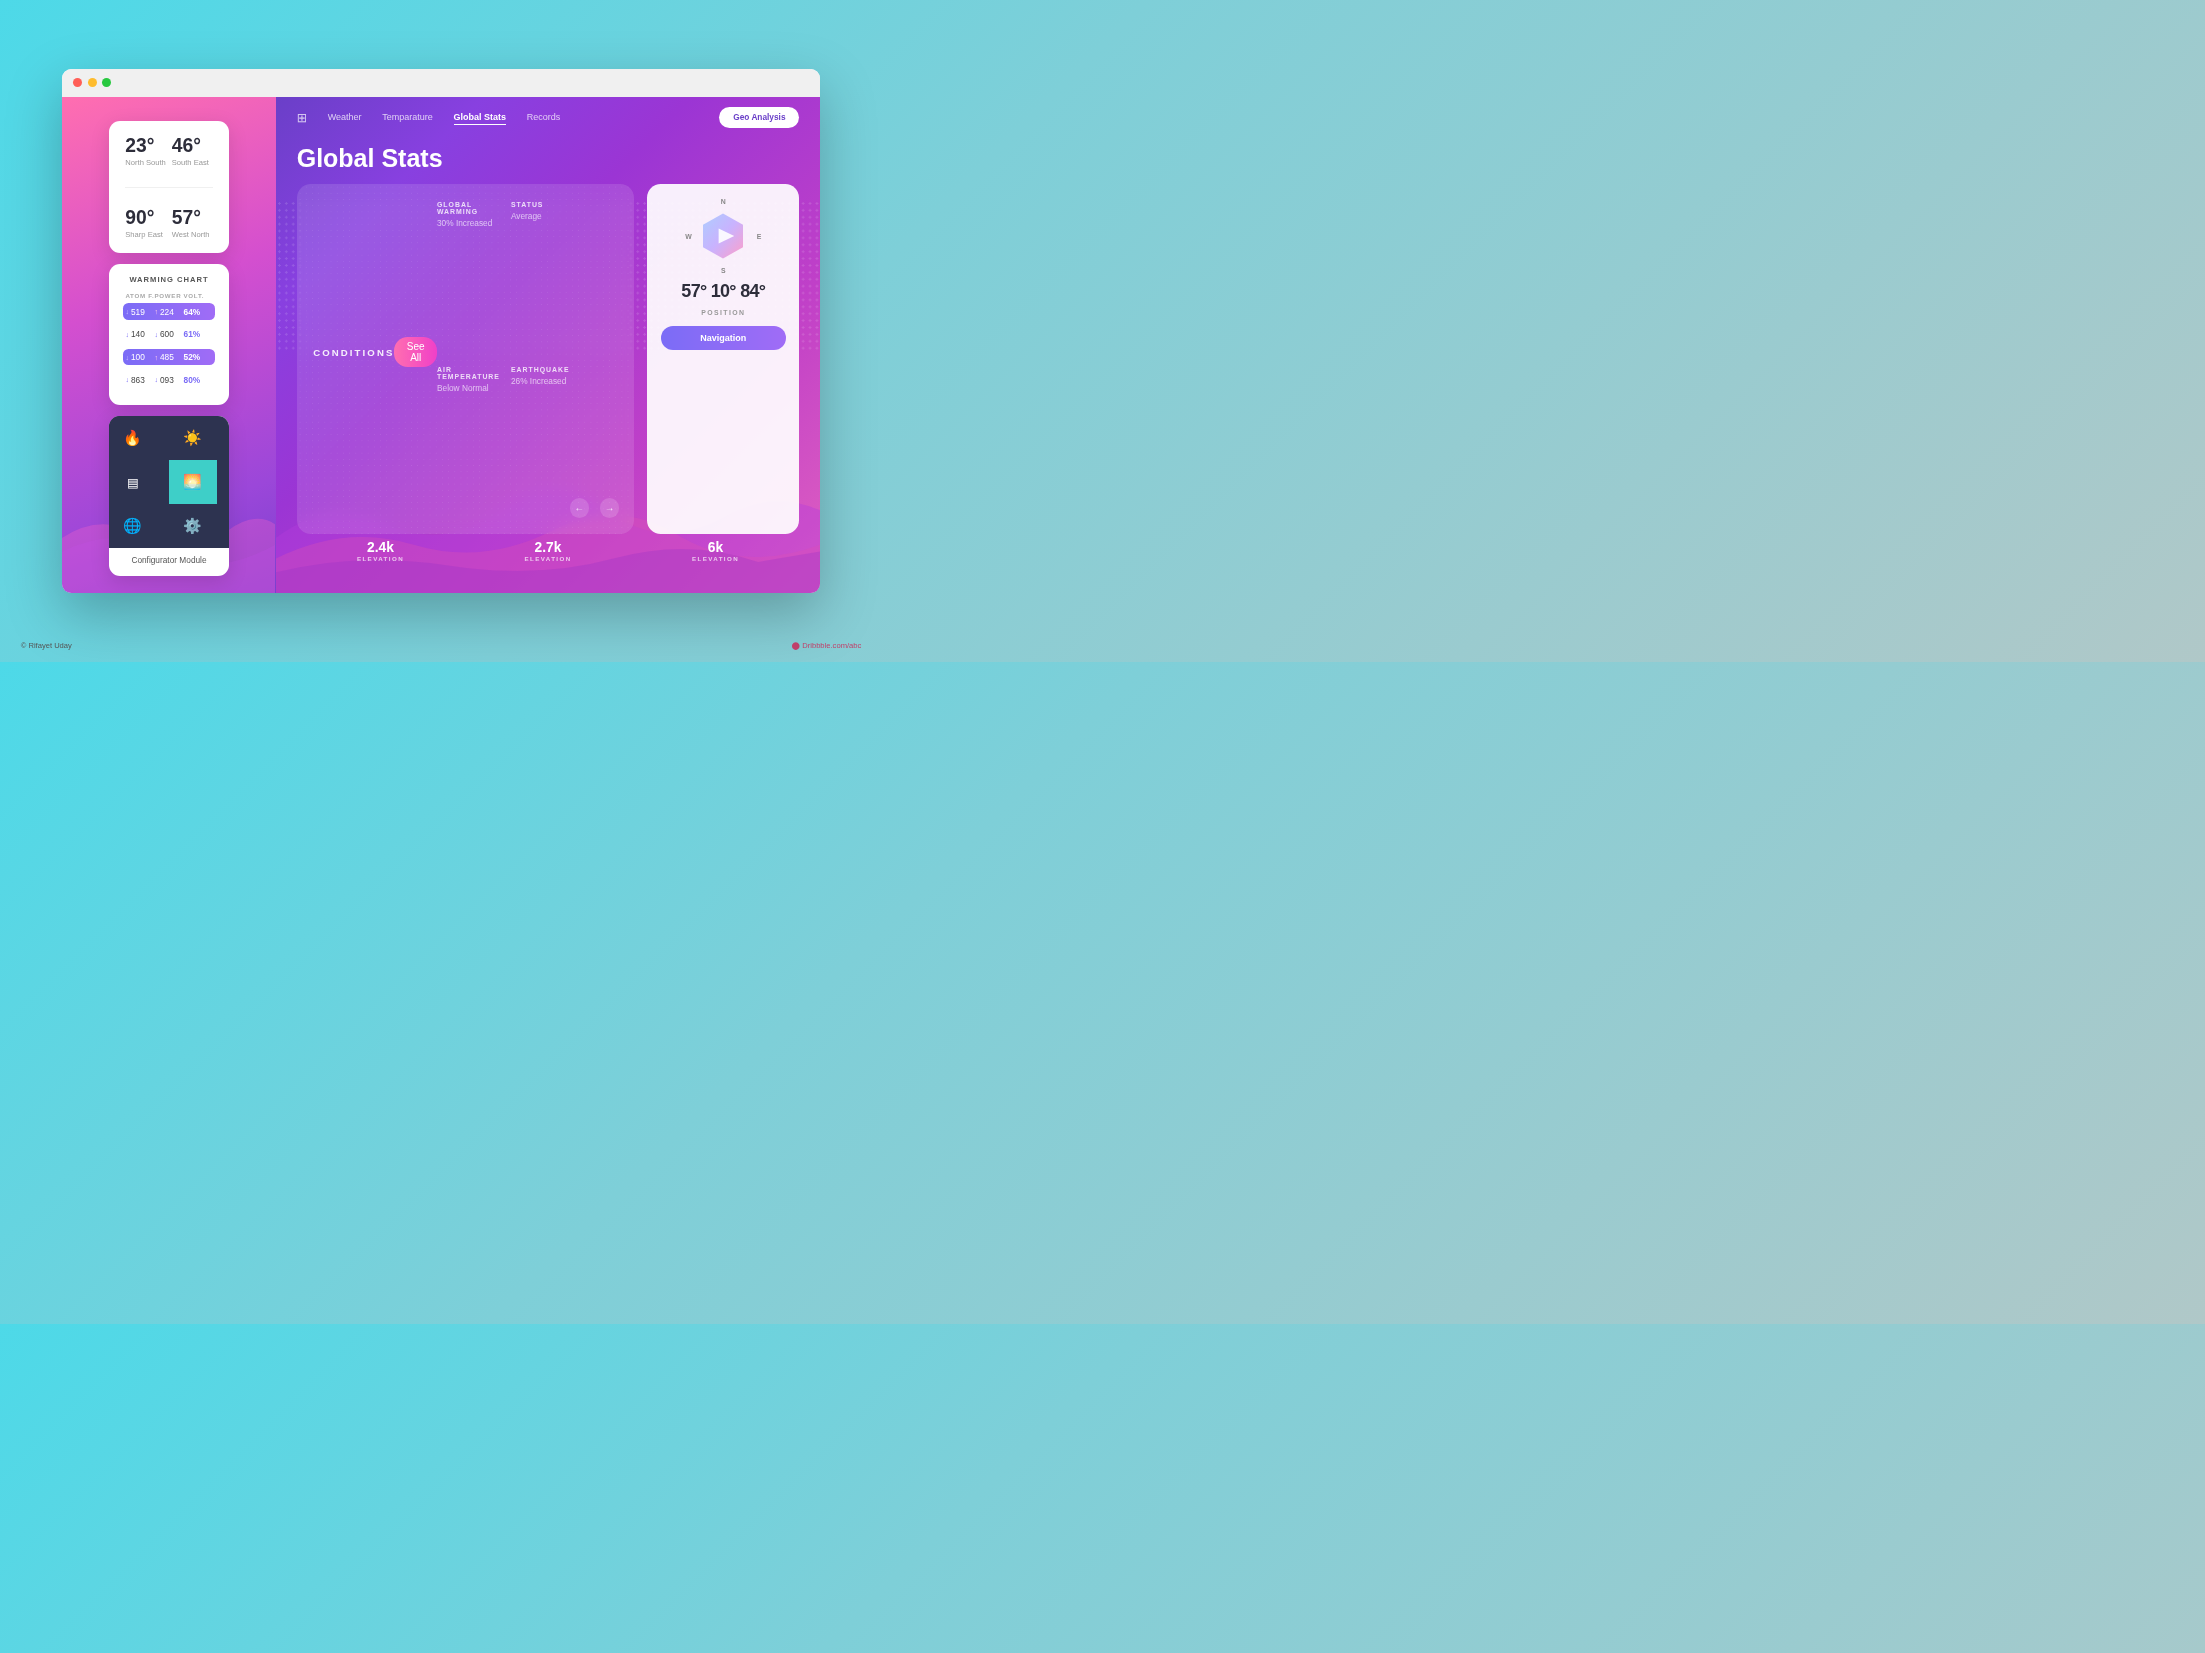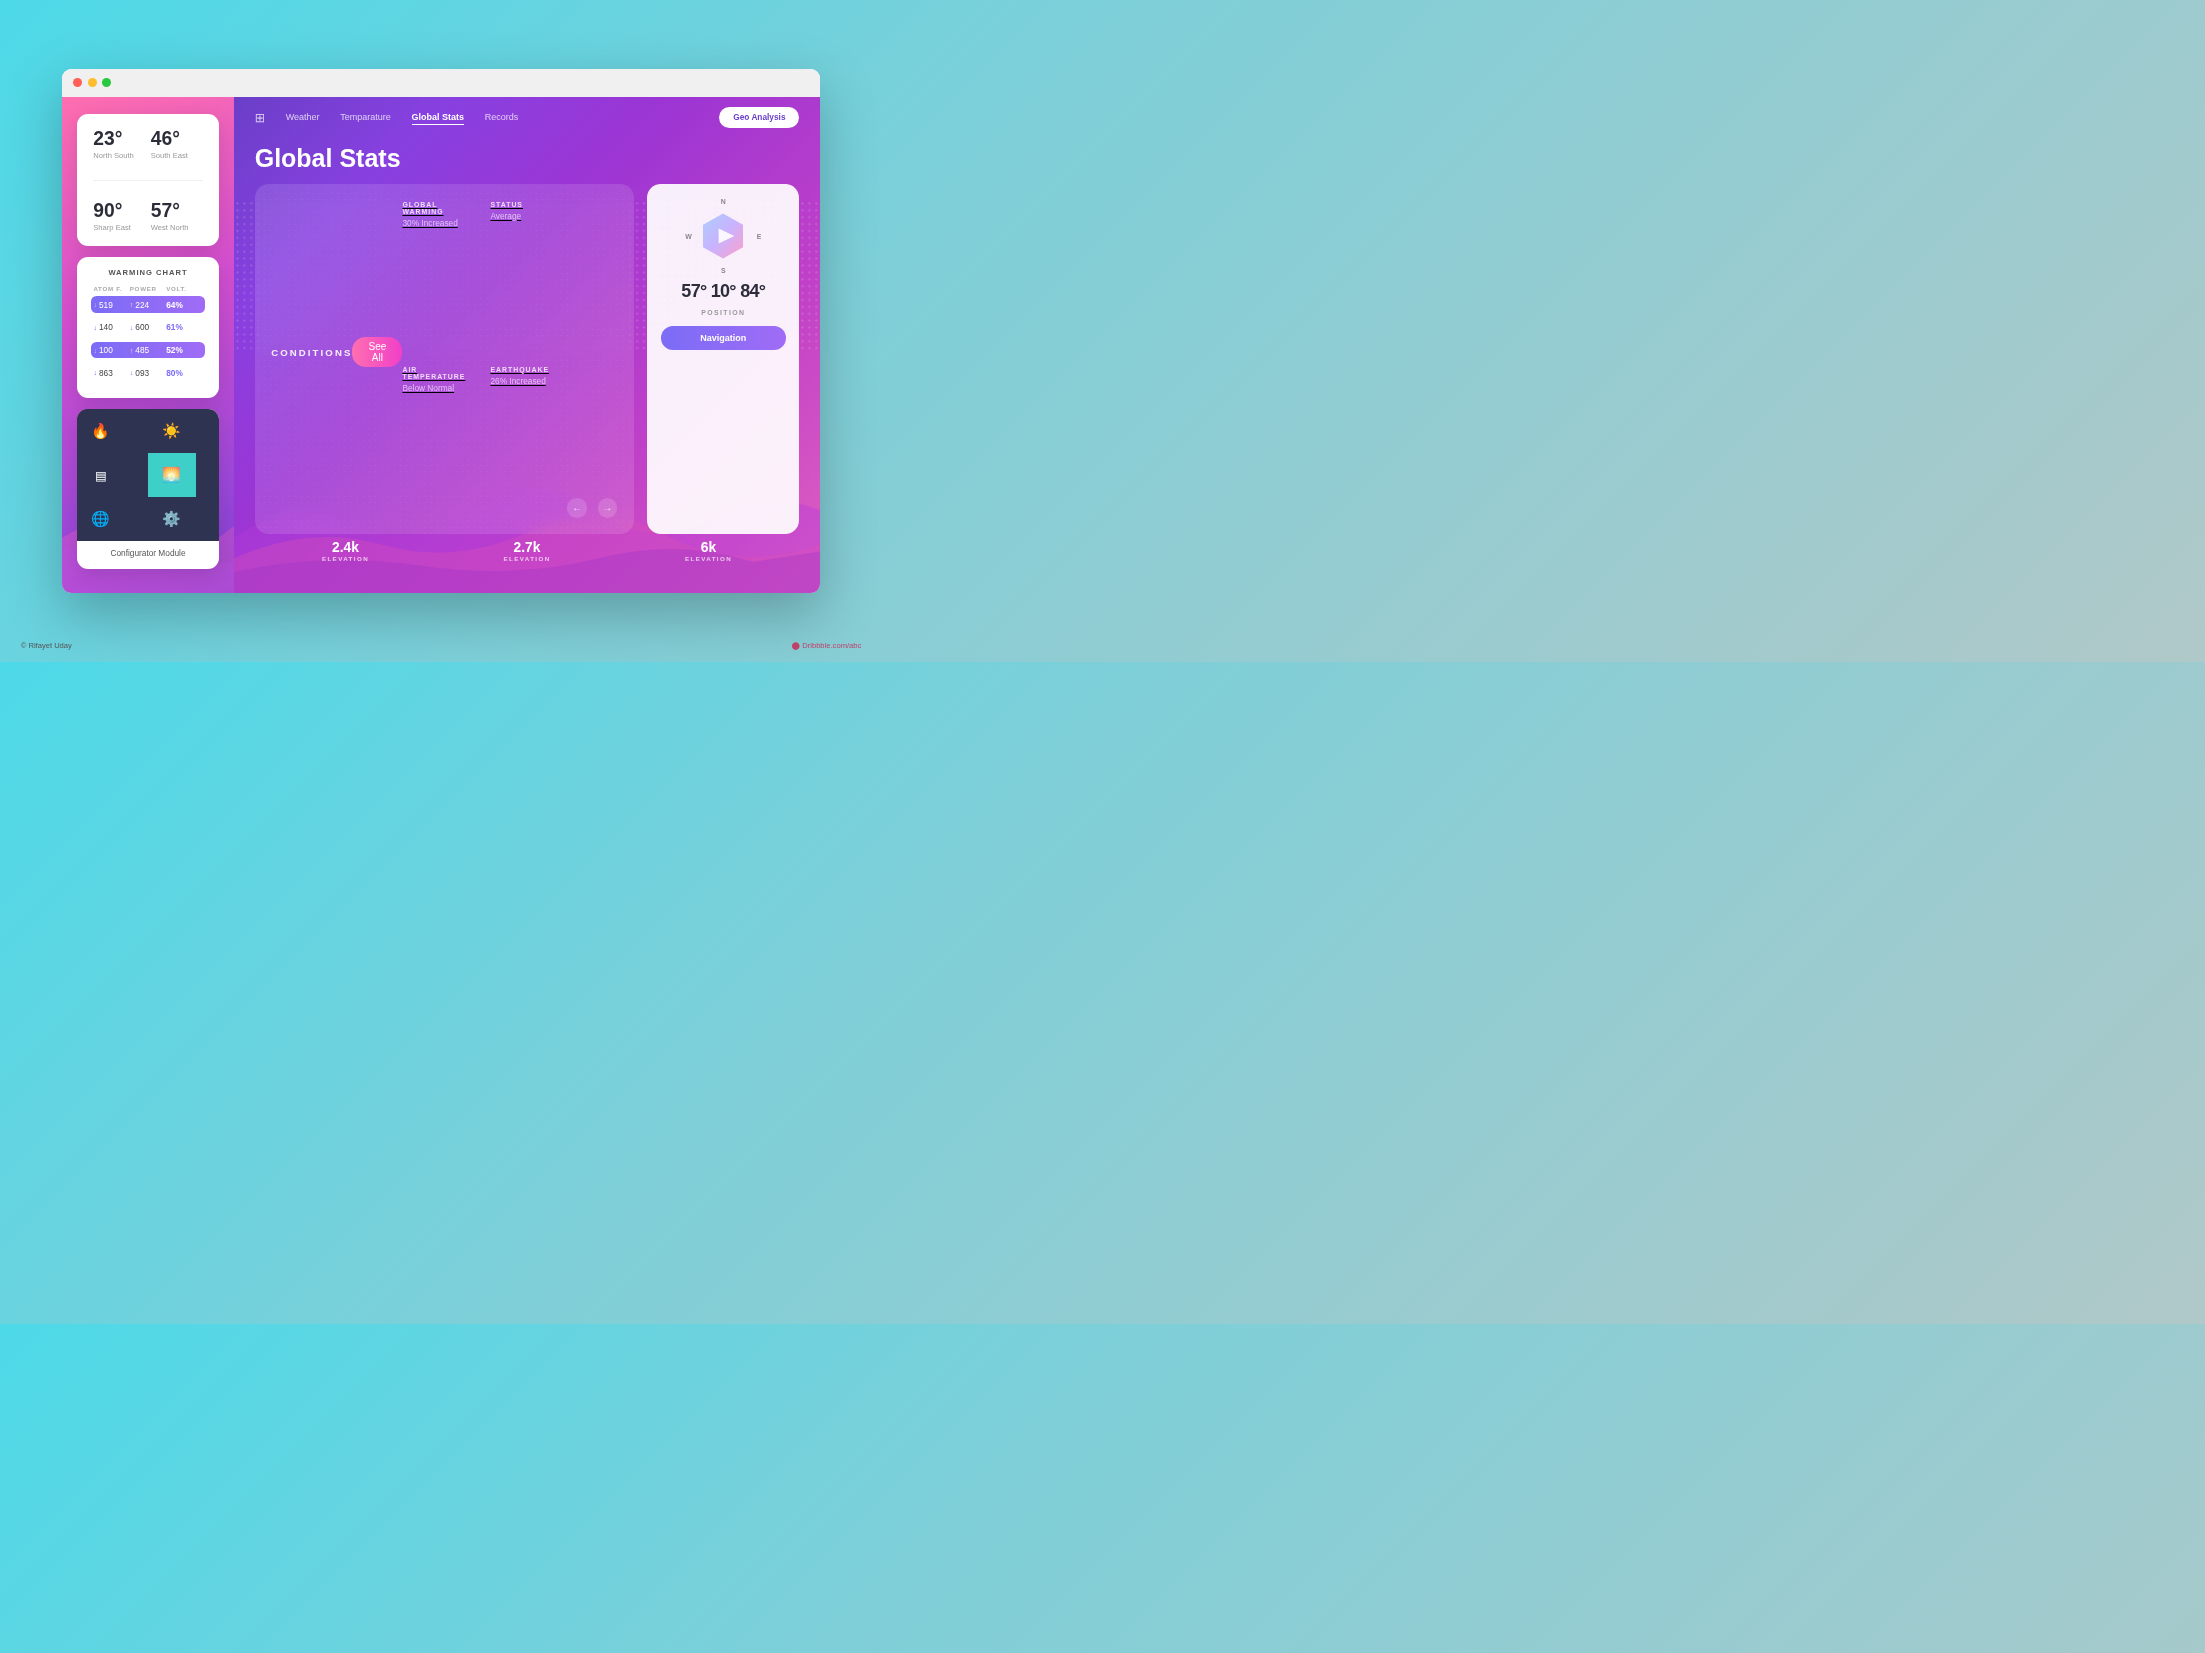--- a/index.html
+++ b/index.html
@@ -58,29 +58,30 @@
 
     .window-body {
       flex: 1;
       display: flex;
       overflow: hidden;
       position: relative;
     }
 
     
     .left-panel {
-      width: 172px;
+      width: 214px;
       flex-shrink: 0;
       background: linear-gradient(160deg, #ff6eb0 0%, #d44fcf 40%, #9b47d9 80%, #7b3fcf 100%);
       position: relative;
       display: flex;
       flex-direction: column;
-      padding: 1px;
+      padding: 8px;
       overflow: hidden;
       z-index: 2;
+      align-items: center;
     }
     .left-panel-wave {
       position: absolute;
       bottom: 0; left: 0; right: 0;
       height: 110px;
       z-index: 0;
     }
     .left-panel-content {
       position: relative;
       z-index: 1;
@@ -297,21 +298,20 @@
       border-radius: 13.8px;
       padding: 4.1px 12.4px;
       font-size: 10px;
       font-weight: 400;
       cursor: pointer;
     }
     .conditions-grid {
       display: grid;
       grid-template-columns: 1fr 1fr;
       gap: 13.8px 11px;
-      text-decoration: underline;
     }
     .condition-item {}
     .condition-name {
       font-size: 6.9px;
       font-weight: 700;
       color: rgba(255,255,255,0.8);
       letter-spacing: 1px;
       margin-bottom: 2.8px;
     }
     .condition-value {

